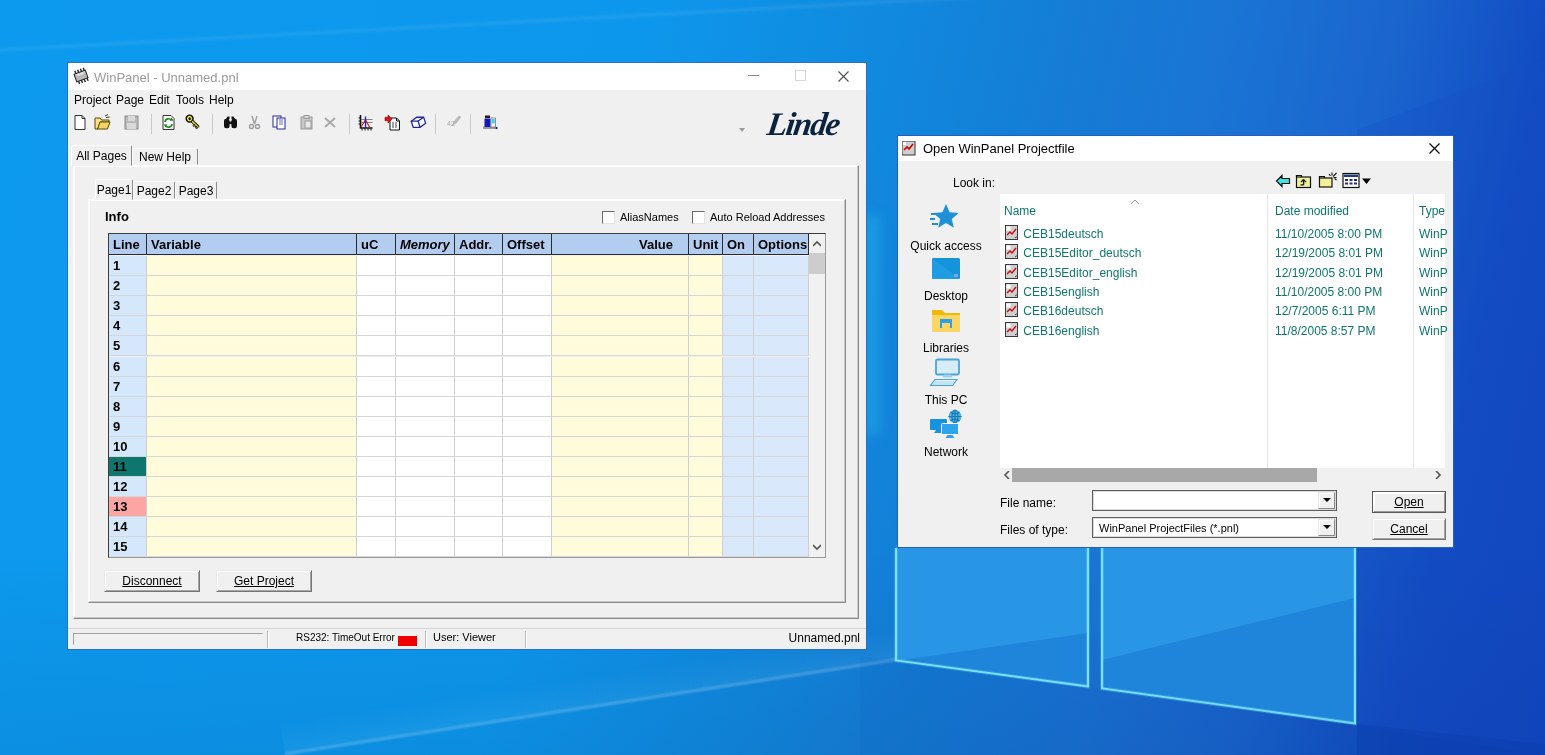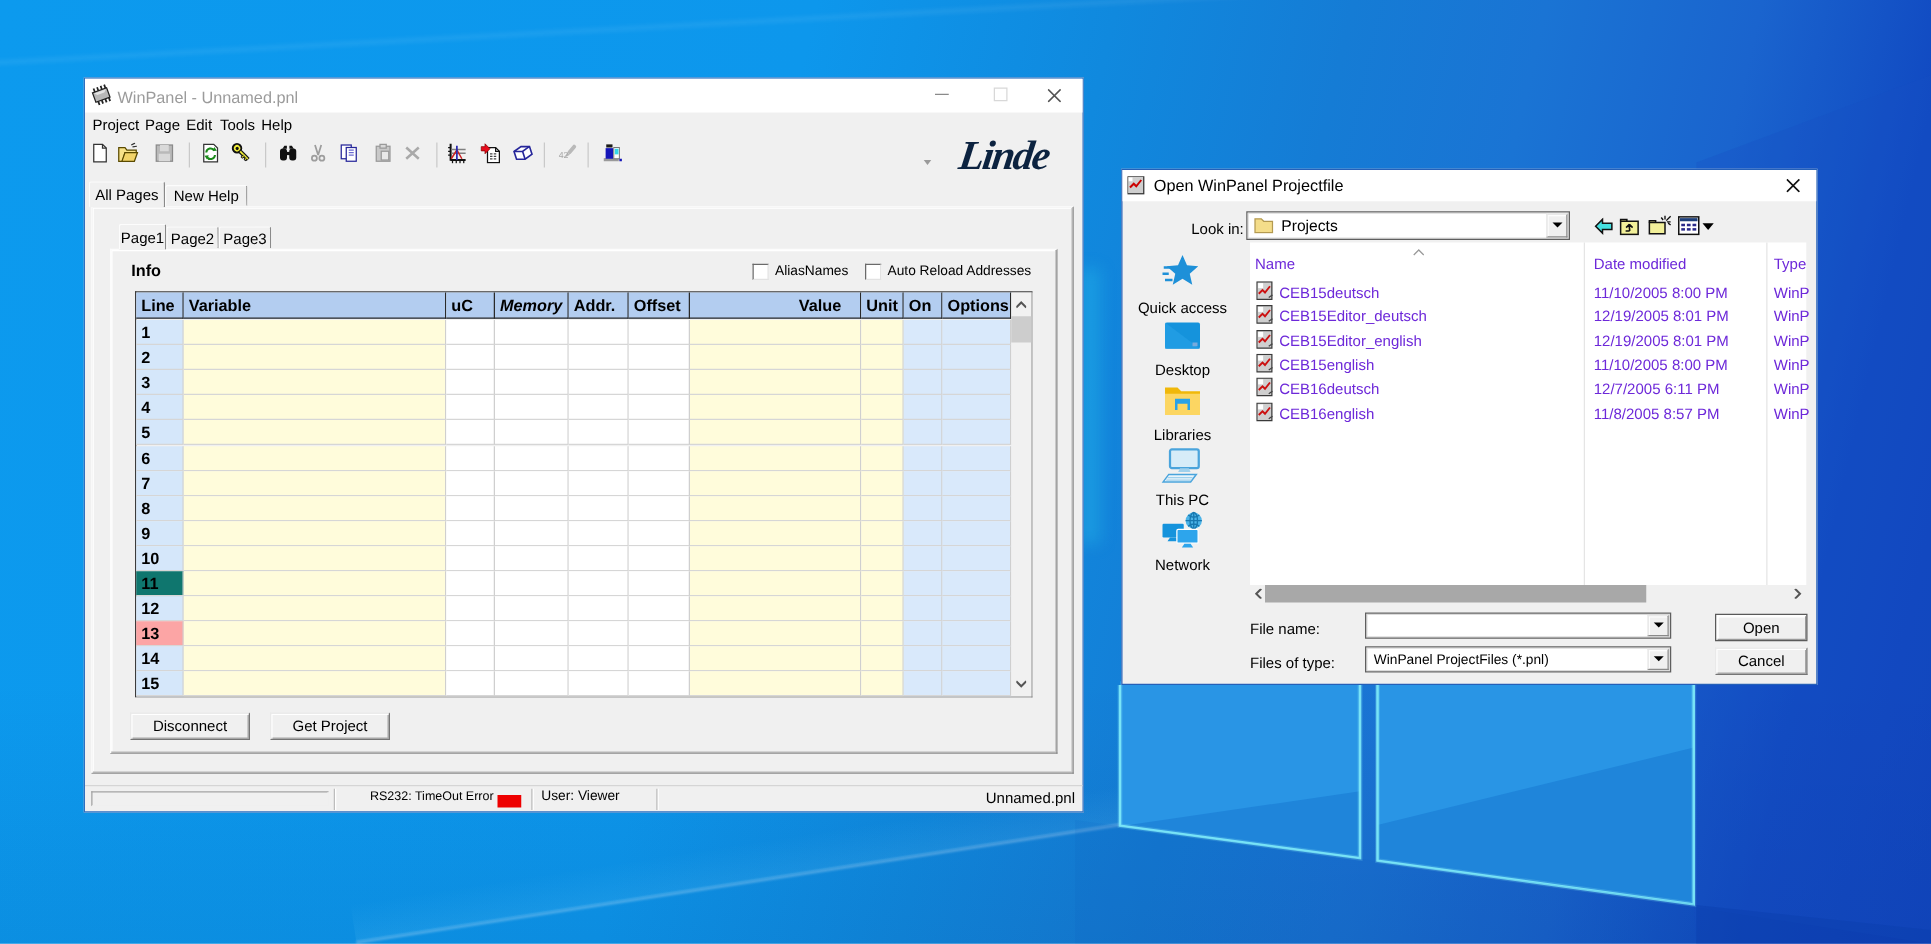--- a/index.html
+++ b/index.html
@@ -34,23 +34,23 @@
 .gh { position:absolute; top:0; height:21px; background:#b3cdf0; border-right:1px solid #2a2a2a; border-bottom:1px solid #2a2a2a; font-size:13px; font-weight:bold; color:#000; padding:3px 0 0 4px; }
 .gc { position:absolute; border-right:1px solid #cfcfcf; border-bottom:1px solid #d6d6d6; font-size:13px; font-weight:bold; padding:2px 0 0 4px; }
 
 #dlg { left:897px; top:135px; width:557px; height:413px; border:1px solid #2560b8; background:#f0f0f0; }
 #dlg .titlebar { position:absolute; left:0; top:0; width:100%; height:25px; background:#fff; }
 #dlg .title { position:absolute; left:25px; top:5px; font-size:13px; color:#000; }
 .lbl { position:absolute; font-size:12px; color:#000; }
 .combo { position:absolute; background:#fff; border:1px solid #5f5f5f; box-shadow:inset 0 0 0 1px rgba(110,110,110,0.25); }
 .combo .btn { position:absolute; right:1px; top:1px; bottom:1px; width:17px; background:#f0f0f0; border:1px solid; border-color:#e9e9e9 #8a8a8a #8a8a8a #e9e9e9; box-shadow:inset 1px 1px 0 #fdfdfd; }
 .darr { position:absolute; width:0; height:0; border-left:4px solid transparent; border-right:4px solid transparent; border-top:4px solid #000; }
-.btn3d { position:absolute; background:#f0f0f0; border:1px solid; border-color:#e9e9e9 #757575 #757575 #e9e9e9; box-shadow:inset 1px 1px 0 #ffffff, inset -1px -1px 0 #a6a6a6; font-size:12px; text-align:center; color:#000; }
+.btn3d { position:absolute; background:#f0f0f0; border:1px solid; border-color:#e9e9e9 #757575 #757575 #e9e9e9; box-shadow:inset 1px 1px 0 #ffffff, inset -1px -1px 0 #a6a6a6; font-size:12px; text-align:center; color:#000;text-decoration:underline; }
 .sideitem { position:absolute; width:90px; text-align:center; font-size:12px; color:#000; }
-.flrow { position:absolute; font-size:12px; color:#6d28d9; white-space:nowrap; }
+.flrow { position:absolute; font-size:12px; color:#0f766e; white-space:nowrap; }
 </style></head>
 <body>
 <div id="desk"></div>
 <div id="beam"></div>
 <div id="beam2b"></div>
 <div id="beam2"></div>
 <div id="streak"></div>
 <svg id="logo" width="1545" height="755" viewBox="0 0 1545 755">
 
   <polygon points="1357,130 1545,60 1545,755 1357,726" fill="#164fc2" opacity="0.30"></polygon>
@@ -424,29 +424,20 @@
     <rect x="0" y="0" width="13" height="14" fill="#cfcfcf" stroke="#333"></rect>
     <polyline points="2,9 5,6 7,8 11,3" stroke="#cc0000" stroke-width="1.6" fill="none"></polyline>
     <rect x="1" y="1" width="3" height="3" fill="#fff"></rect>
   </svg>
   <div class="title">Open WinPanel Projectfile</div>
   <svg class="abs" style="left:531px;top:7px" width="11" height="11" viewBox="0 0 11 11">
       <path d="M0.5 0.5 L10.5 10.5 M10.5 0.5 L0.5 10.5" stroke="#111" stroke-width="1.3"></path>
     </svg>
 
   <div class="lbl" style="left:55px;top:40px">Look in:</div>
-  <div class="combo" style="left:99px;top:33px;width:259px;height:23px">
-    <svg class="abs" style="left:5px;top:3px" width="16" height="14" viewBox="0 0 16 14">
-      <path d="M1 2 h5 l2 2 h7 v9 h-14 z" fill="#f4dd8a" stroke="#b49a50"></path>
-    </svg>
-    <div class="abs" style="left:27px;top:4px;font-size:12.5px">Projects</div>
-    <div class="btn">
-        <div class="darr" style="left:4px;top:6px"></div>
-      </div>
-  </div>
   <div id="dlgtools">
       <div class="abs" style="left: 377px; top: 38px; width: 16px; height: 15px;"><svg width="16" height="15" viewBox="0 0 16 15">
           <path d="M7 1.5 L1.5 7 L7 12.5 V9.5 H14.5 V4.5 H7 Z" fill="#45e0e0" stroke="#111" stroke-width="1.2"></path>
         </svg></div>
       <div class="abs" style="left: 397px; top: 37px; width: 17px; height: 16px;"><svg width="17" height="16" viewBox="0 0 17 16">
           <path d="M1.5 4 v-1.5 h5 v1.5" fill="#f2f09a" stroke="#111" stroke-width="1.2"></path>
           <rect x="1.5" y="4" width="14" height="10.5" fill="#f2f09a" stroke="#111" stroke-width="1.2"></rect>
           <path d="M8.5 6.5 l-2.6 2.6 M8.5 6.5 l2.6 2.6 M8.5 6.8 v3 M5.5 11.8 h3.2 M8.7 9.8 v2" stroke="#111" stroke-width="1.3" fill="none"></path>
         </svg></div>
       <div class="abs" style="left: 420px; top: 36px; width: 19px; height: 17px;"><svg width="19" height="17" viewBox="0 0 19 17">

